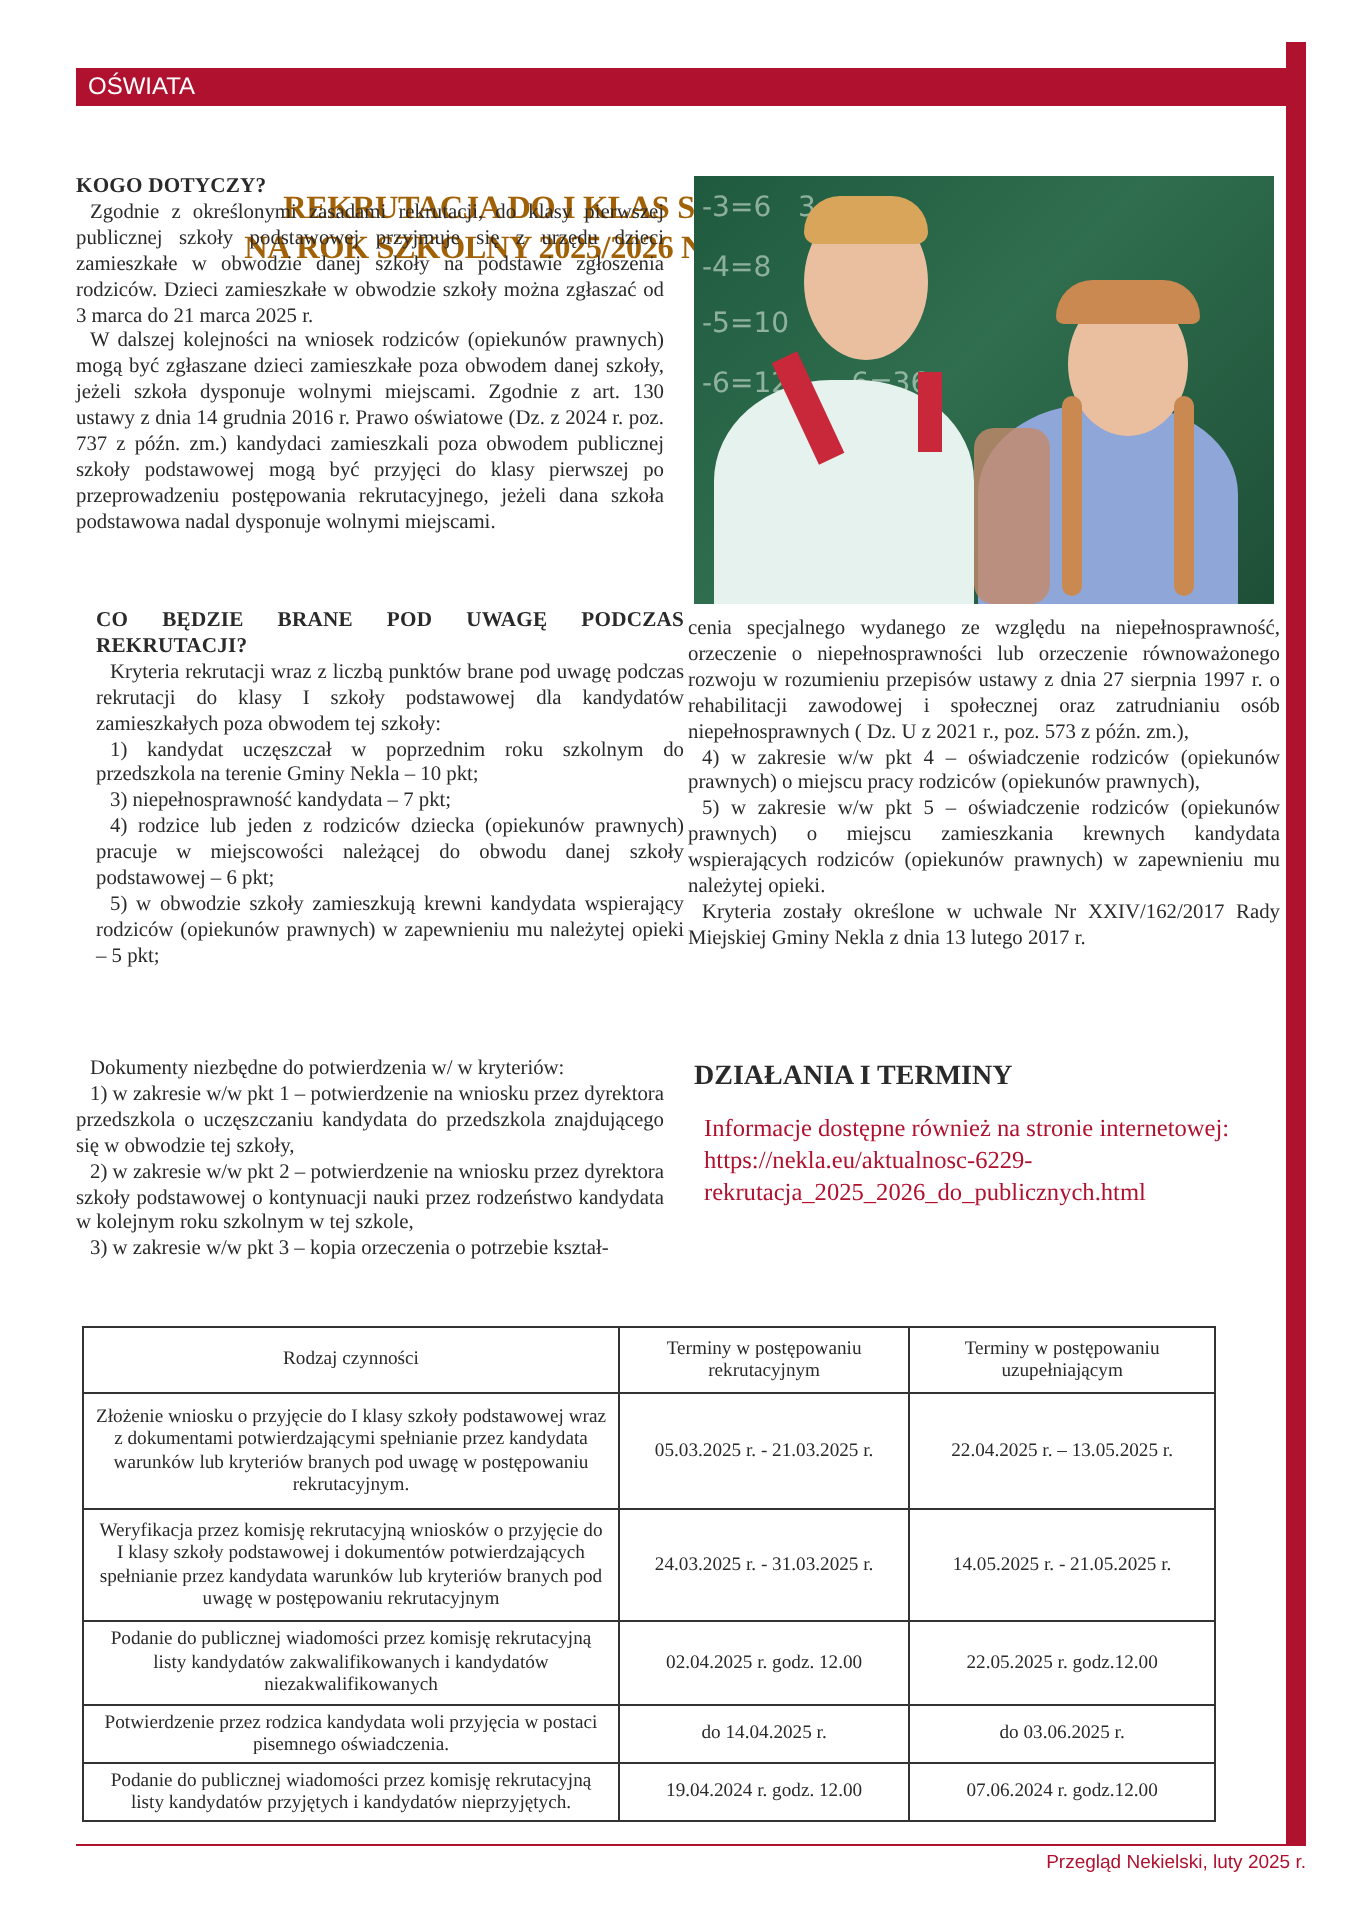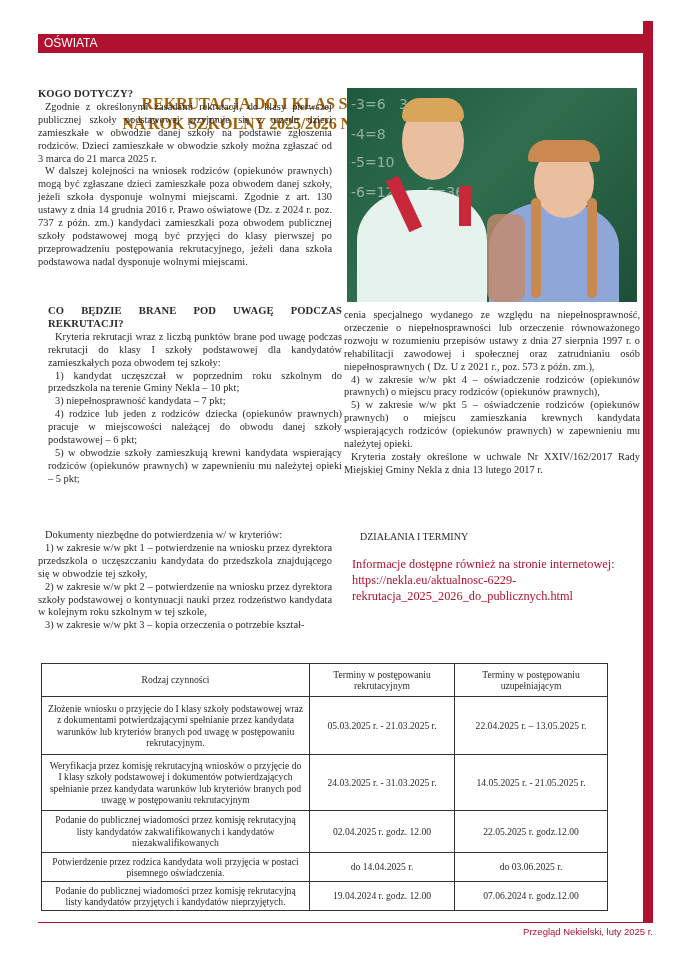--- a/index.html
+++ b/index.html
@@ -17,21 +17,21 @@
   .col h3 { margin: 0; font-size: 10.6px; font-weight: bold; letter-spacing: 0.1px; }
   .col-left-top { left: 38px; top: 88px; width: 294px; }
   .col-left-mid { left: 48px; top: 305px; width: 294px; }
   .col-left-bot { left: 38px; top: 529px; width: 294px; }
   .col-right { left: 344px; top: 309px; width: 296px; }
   .photo { position: absolute; left: 347px; top: 88px; width: 290px; height: 214px;
            background: linear-gradient(135deg, #1f5a3f 0%, #2f6e4e 45%, #1e4f37 100%); overflow: hidden; }
   .chalk { position: absolute; color: rgba(230,240,230,0.55); font-family: "DejaVu Sans", sans-serif; font-size: 14px; }
   .kid { position: absolute; bottom: 0; border-radius: 45% 45% 0 0; }
   .head { position: absolute; border-radius: 50%; background: #e9bfa0; }
-  .sub-h { position: absolute; left: 360px; top: 531px; font-size: 10px; font-weight: normal; }
+  .sub-h { position: absolute; left: 347px; top: 531px; font-size: 14px; font-weight: bold; }
   .link-text { position: absolute; left: 352px; top: 556px; width: 270px; color: #b0112f;
                font-size: 12.3px; line-height: 16px; }
   table.sched { position: absolute; left: 41px; top: 663px; width: 567px; border-collapse: collapse;
                 font-size: 9.6px; line-height: 11.5px; text-align: center; }
   table.sched td, table.sched th { border: 1px solid #333; padding: 2px 6px; font-weight: normal; vertical-align: middle; }
   table.sched th { height: 28px; }
   .footer-line { position: absolute; left: 38px; top: 922px; width: 615px; height: 1px; background: #b0112f; }
   .footer-left { position: absolute; left: 38px; top: 963px; color: #b0112f;
                  font-family: "Liberation Sans", "DejaVu Sans", sans-serif; font-size: 9.5px; }
   .footer-right { position: absolute; right: 26px; top: 926px; color: #b0112f;

